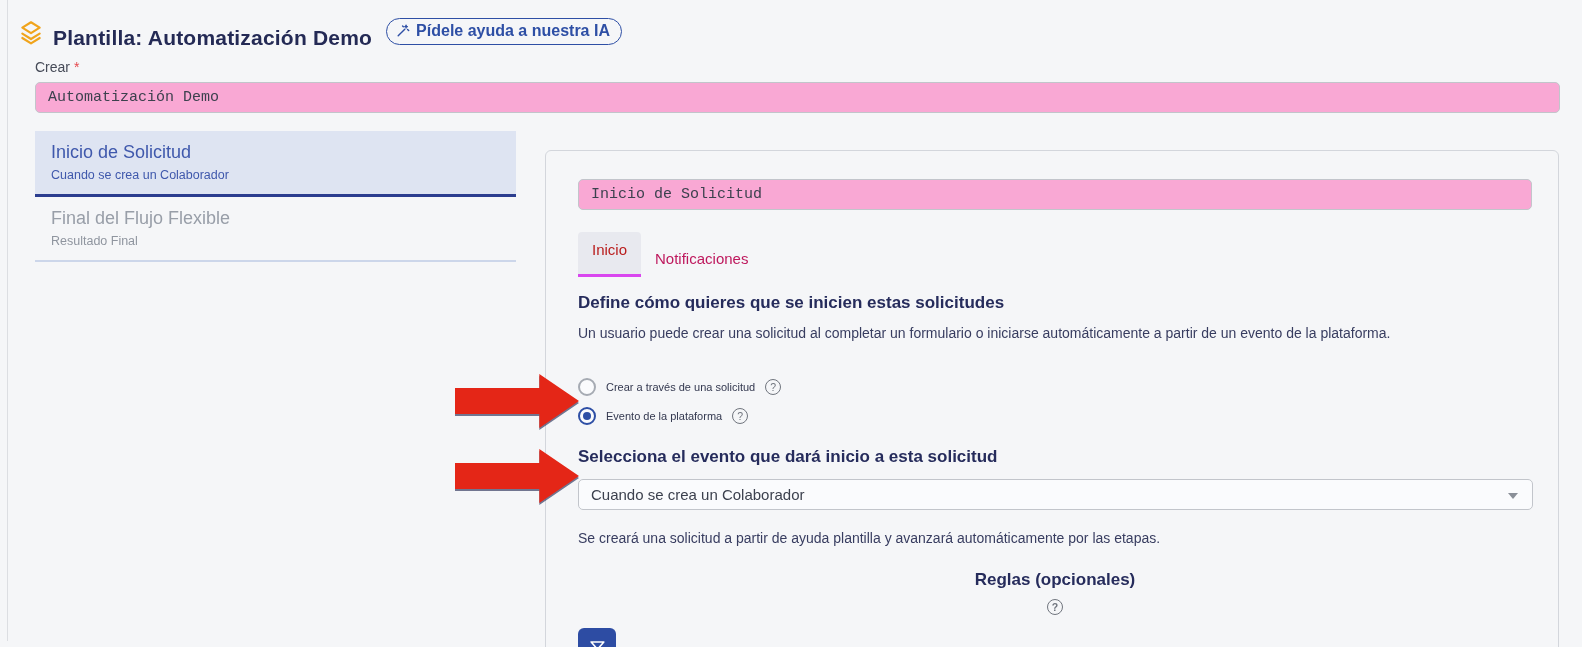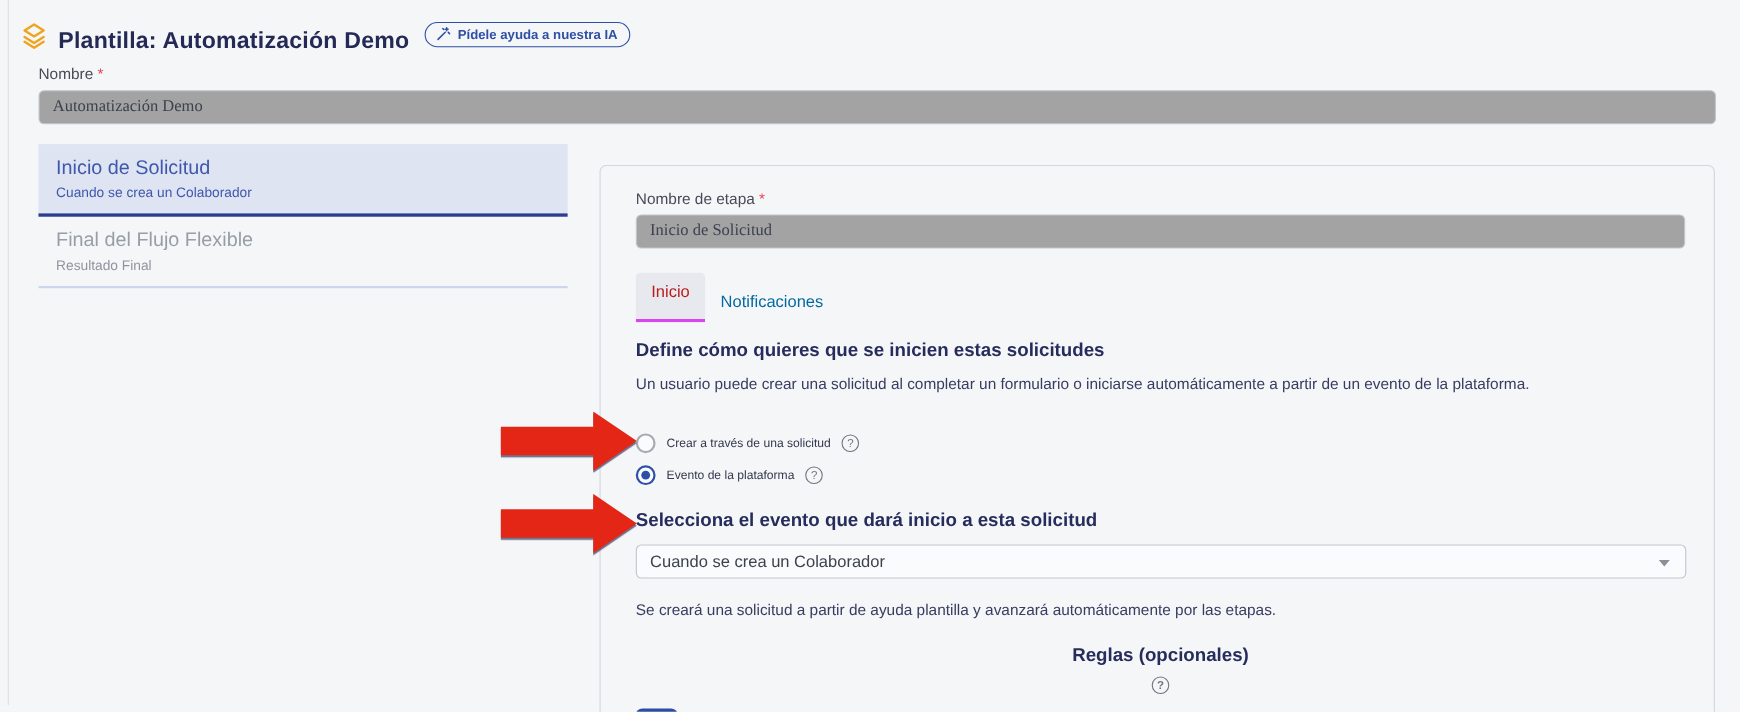--- a/index.html
+++ b/index.html
@@ -14,33 +14,33 @@
   .screen-edge { position:absolute; left:7px; top:0; width:1px; height:641px; background:#dcdee2; }
 
   
   .header { position:absolute; left:18px; top:13px; display:flex; align-items:center; gap:9px; }
   .layers-icon { width:26px; height:26px; display:block; }
   .page-title { font-size:21px; font-weight:bold; color:#242a55; letter-spacing:.2px;margin-top:13px; }
   .ai-badge {
     display:flex; align-items:center; gap:6px;
     border:1.5px solid #2e4fa5; border-radius:14px;
     padding:3px 11px 4px 9px; margin-left:5px;
-    color:#2e4fa5; font-size:12px; font-weight:bold;
+    color:#2e4fa5; font-size:16px; font-weight:bold;
     background:transparent; cursor:pointer;
   }
   .wand-icon { width:14px; height:14px; display:block; }
 
   
   .field-label { font-size:14px; color:#464b58; }
   .req { color:#e5484d; }
   .text-input {
     display:block; width:100%; height:31px;
     border:1px solid #c2c5cb; border-radius:5px;
-    background:#a3a3a3; padding:0 12px;
-    font-family:Liberation Serif, serif;
+    background:#f9a8d4; padding:0 12px;
+    font-family:Liberation Mono, monospace;
     font-size:15px; color:#3c414e; outline:none;
   }
   .name-block { position:absolute; left:35px; top:59px; width:1525px; }
   .name-block .text-input { margin-top:7px; }
 
   
   .stage-list { position:absolute; left:35px; top:131px; width:481px; }
   .stage-item { padding:11px 16px 12px; cursor:pointer; }
   .stage-item.active { background:#dee4f2; border-bottom:3px solid #2b3d8f; }
   .stage-item.inactive { background:transparent; border-bottom:2px solid #ccd6ea; }
@@ -57,21 +57,21 @@
     padding:21px 26px 30px 32px; background:#f5f6f8;
   }
   .stage-panel .text-input { margin-top:7px; margin-bottom:22px; }
 
   .tabs { display:flex; align-items:flex-end; margin-bottom:16px; }
   .tab { font-size:15px; padding:9px 14px 10px; cursor:pointer; }
   .tab.active {
     background:#e8e9ef; border-radius:4px 4px 0 0;
     border-bottom:3px solid #d946ef; color:#b91c1c; padding-bottom:16px;
   }
-  .tab.inactive { color:#0369a1; }
+  .tab.inactive { color:#be185d; }
 
   .section-heading { font-size:17px; font-weight:600; color:#262c5c; }
   .body-text { font-size:14px; color:#383d60; }
   .start-heading { margin-bottom:12px; }
   .start-desc { margin-bottom:37px; }
 
   .option-row { display:flex; align-items:center; gap:10px; margin-bottom:11px; cursor:pointer; }
   .radio { width:18px; height:18px; border-radius:50%; background:#fafbfd; flex:0 0 auto; position:relative; }
   .radio.off { border:2px solid #a6abb3; }
   .radio.on  { border:2px solid #2e4fa5; }
@@ -136,42 +136,38 @@
       <path d="M10 3h3"></path>
       <path d="M13.2 6.2l1.3 1.3"></path>
       <path d="M7.5 2.2l.9.9"></path>
     </svg>
     <span>Pídele ayuda a nuestra IA</span>
   </button>
 </div>
 
 <div class="name-block">
   <div class="field-label">
-    <span>Nombre</span>
+    <span>Crear</span>
     <span class="req">*</span>
   </div>
   <input class="text-input" type="text" value="Automatización Demo" style="">
 </div>
 
 <div class="stage-list">
   <div class="stage-item active">
     <div class="stage-title">Inicio de Solicitud</div>
     <div class="stage-subtitle">Cuando se crea un Colaborador</div>
   </div>
   <div class="stage-item inactive">
     <div class="stage-title">Final del Flujo Flexible</div>
     <div class="stage-subtitle">Resultado Final</div>
   </div>
 </div>
 
 <div class="stage-panel">
-  <div class="field-label">
-    <span>Nombre de etapa</span>
-    <span class="req">*</span>
-  </div>
   <input class="text-input" type="text" value="Inicio de Solicitud" style="">
 
   <div class="tabs">
     <div class="tab active">Inicio</div>
     <div class="tab inactive">Notificaciones</div>
   </div>
 
   <div class="section-heading start-heading">Define cómo quieres que se inicien estas solicitudes</div>
   <div class="body-text start-desc">Un usuario puede crear una solicitud al completar un formulario o iniciarse automáticamente a partir de un evento de la plataforma.</div>
 

